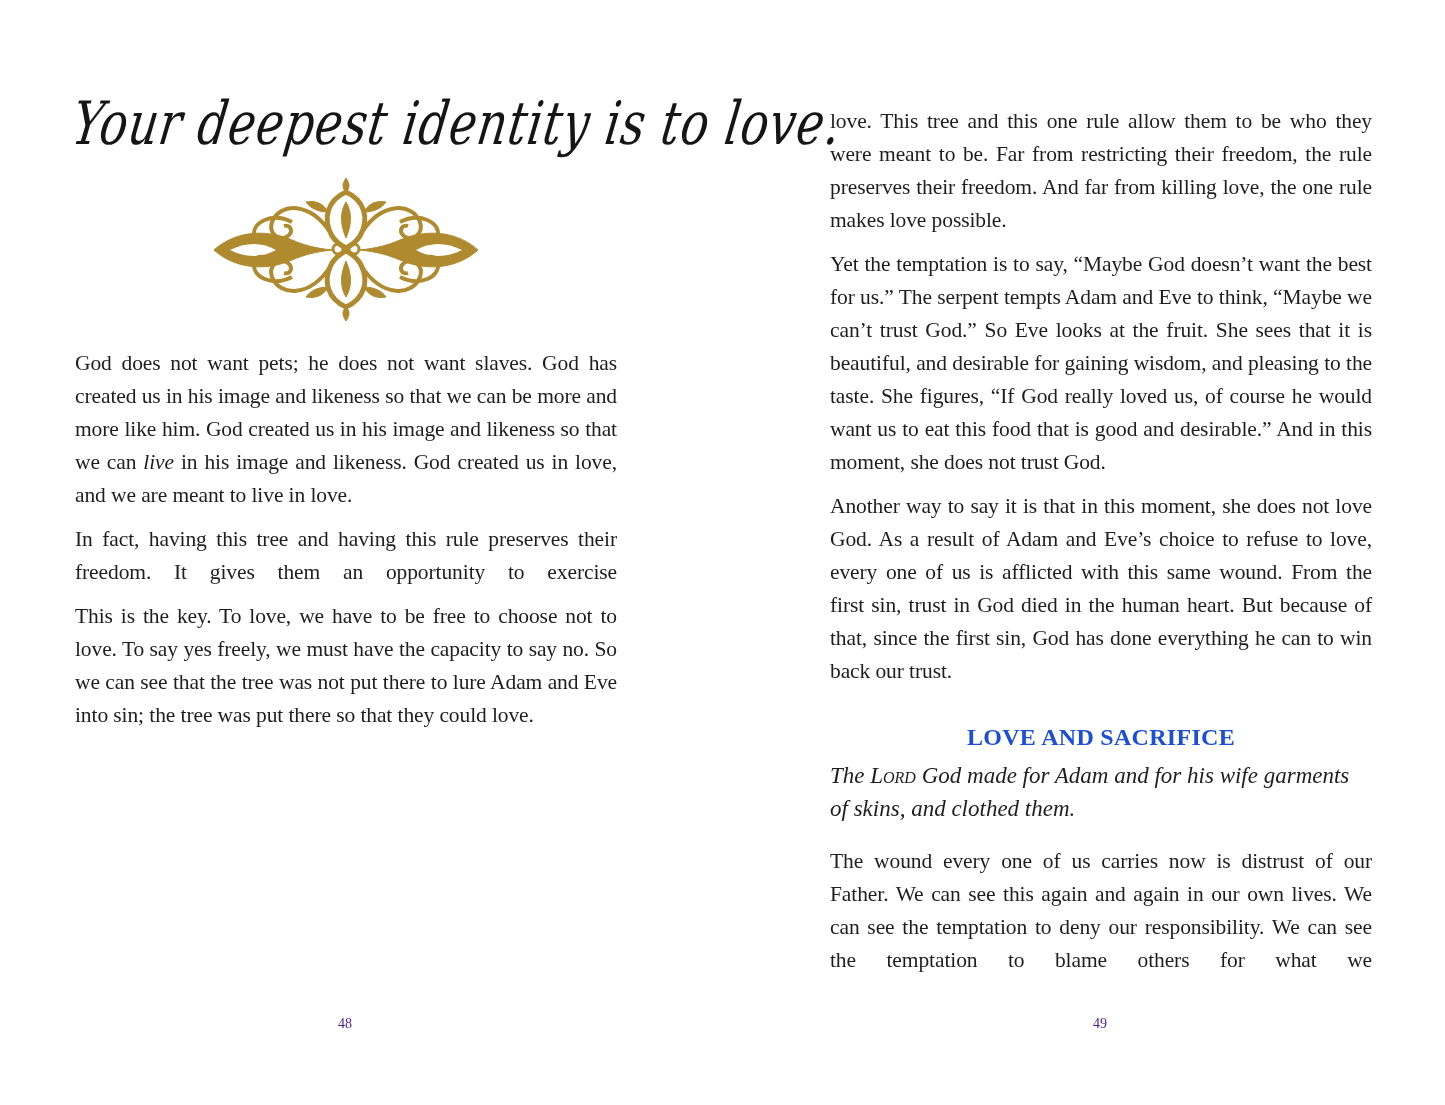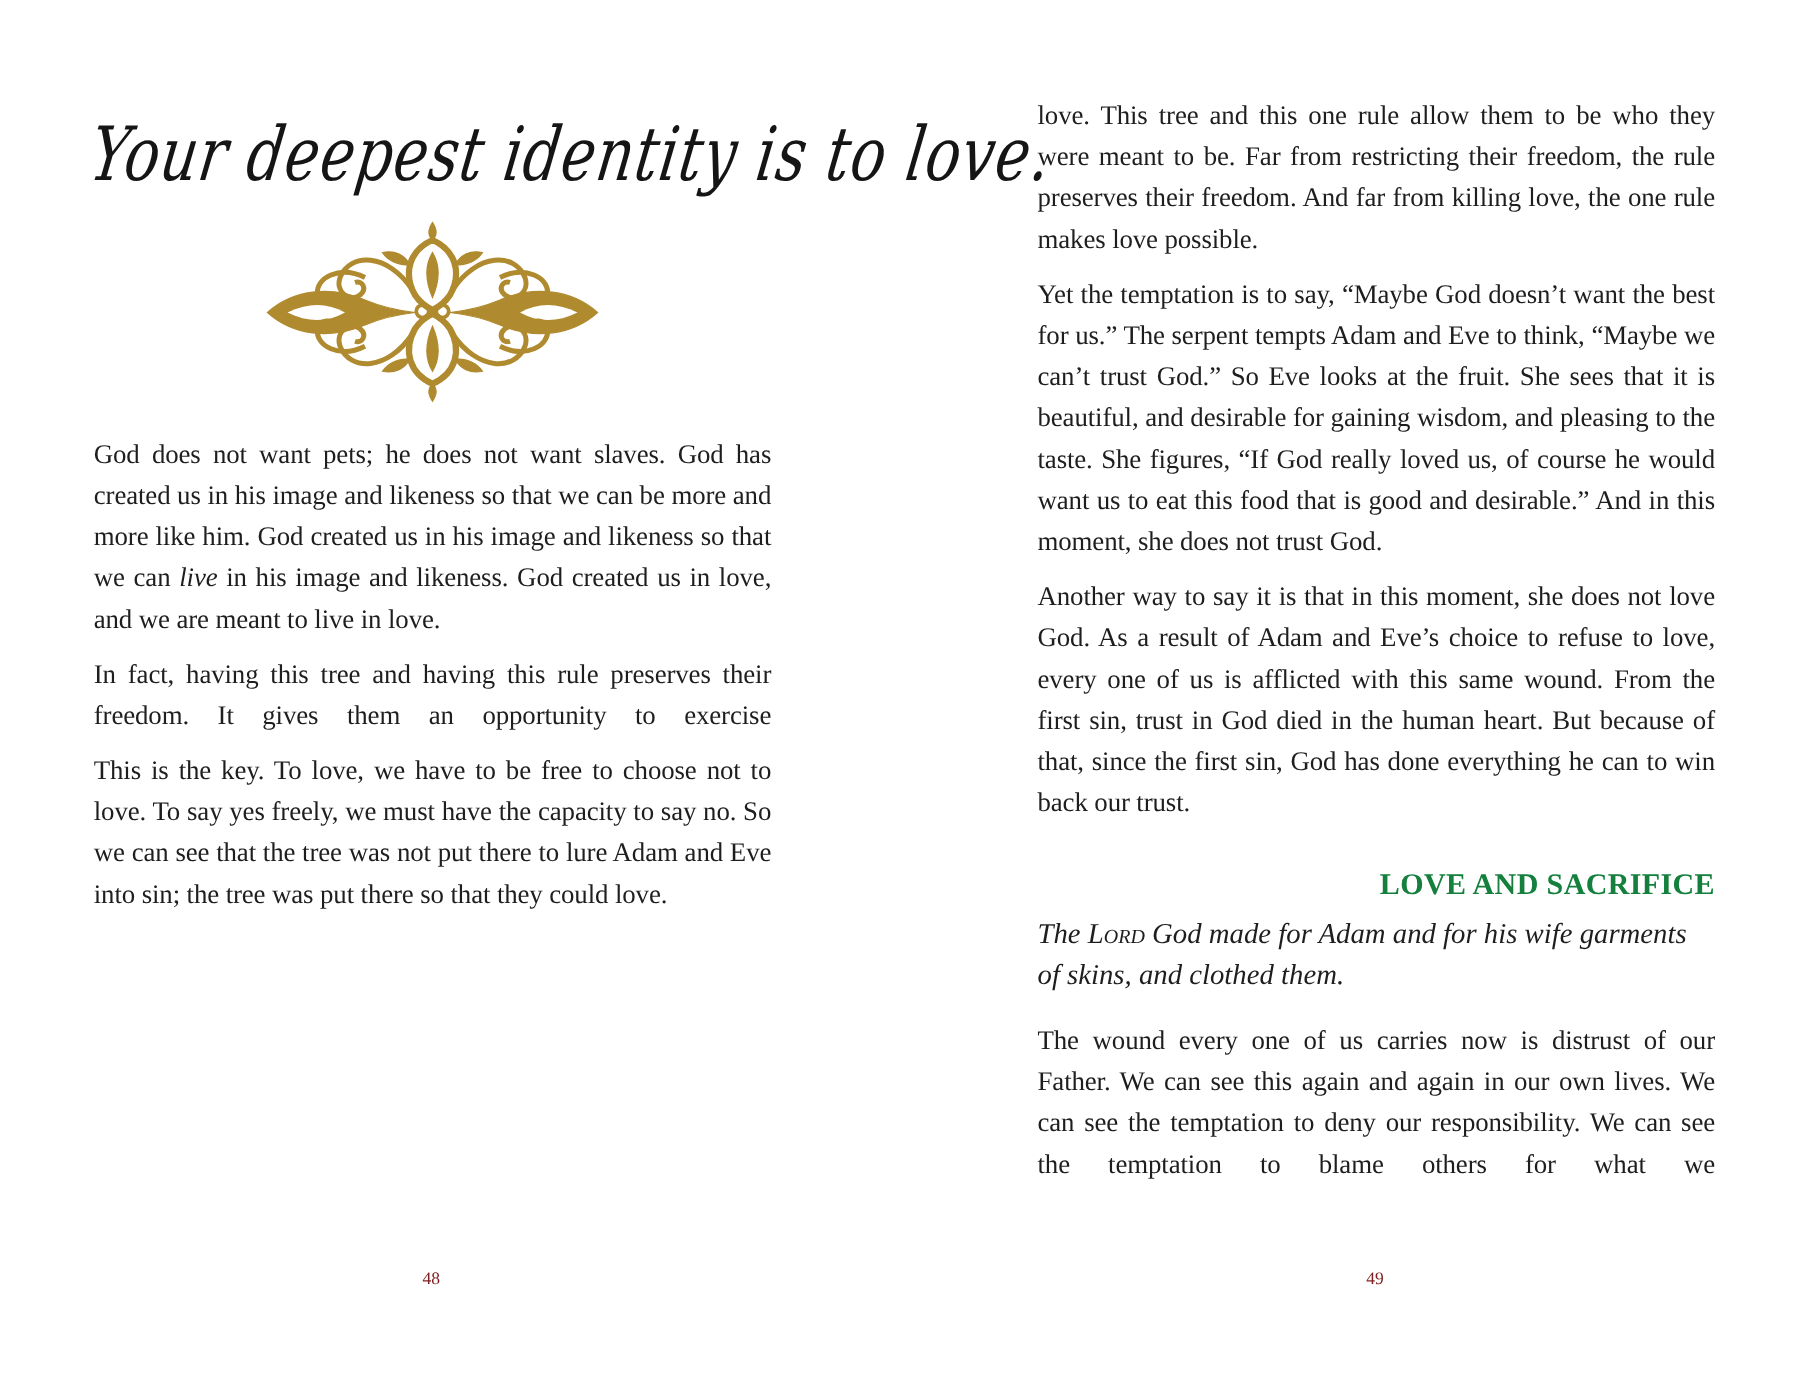--- a/index.html
+++ b/index.html
@@ -3,34 +3,34 @@
 <meta charset="utf-8">
 <style>
   html, body { margin: 0; padding: 0; background: #ffffff; }
   body { width: 1445px; height: 1105px; position: relative; overflow: hidden;
          font-family: "Liberation Serif", "DejaVu Serif", serif; color: #1e1e1e; }
   .page { position: absolute; top: 0; height: 1105px; }
   .page-left { left: 0; width: 722px; }
   .page-right { left: 722px; width: 723px; }
   .col { position: absolute; width: 542px; }
   .page-left .col { left: 75px; }
-  .page-right .col { left: 108px; }
+  .page-right .col { left: 108px; margin-top: 29px; }
   p.body { margin: 0 0 11px 0; font-size: 21.5px; line-height: 33px; text-align: justify;
            text-align-last: left; letter-spacing: -0.1px; }
   .title-script { position: absolute; left: 78px; top: 88px; width: 560px; height: 90px;
                   font-family: "DejaVu Serif", serif; font-style: italic; font-size: 46px;
                   letter-spacing: 1px; color: #151515; transform: skewX(-8deg) scaleY(1.3);
                   transform-origin: left top; white-space: nowrap; font-weight: normal; }
   .ornament { position: absolute; left: 210px; top: 172px; width: 272px; height: 155px; }
   .page-num { position: absolute; top: 1016px; width: 100%; text-align: center;
-              font-size: 14px; color: #7f1d1d; }
+              font-size: 14px; color: #4c1d95; }
   .page-left .page-num { left: 0; width: 690px; }
   .page-right .page-num { left: 0; width: 756px; }
-  h2.section { margin: 36px 0 8px 0; text-align: right; font-size: 24px; font-weight: bold;
-               color: #15803d; letter-spacing: 0.3px; }
+  h2.section { margin: 36px 0 8px 0; text-align: center; font-size: 24px; font-weight: bold;
+               color: #1d4ed8; letter-spacing: 0.3px; }
   .epigraph { margin: 0 0 20px 0; text-align: left; font-style: italic; font-size: 23px;
               line-height: 33px; }
   .epigraph .sc { font-variant: small-caps; }
 </style>
 </head>
 <body>
 
 <div class="page page-left">
   <div class="title-script">Your deepest identity is to love.</div>
 

